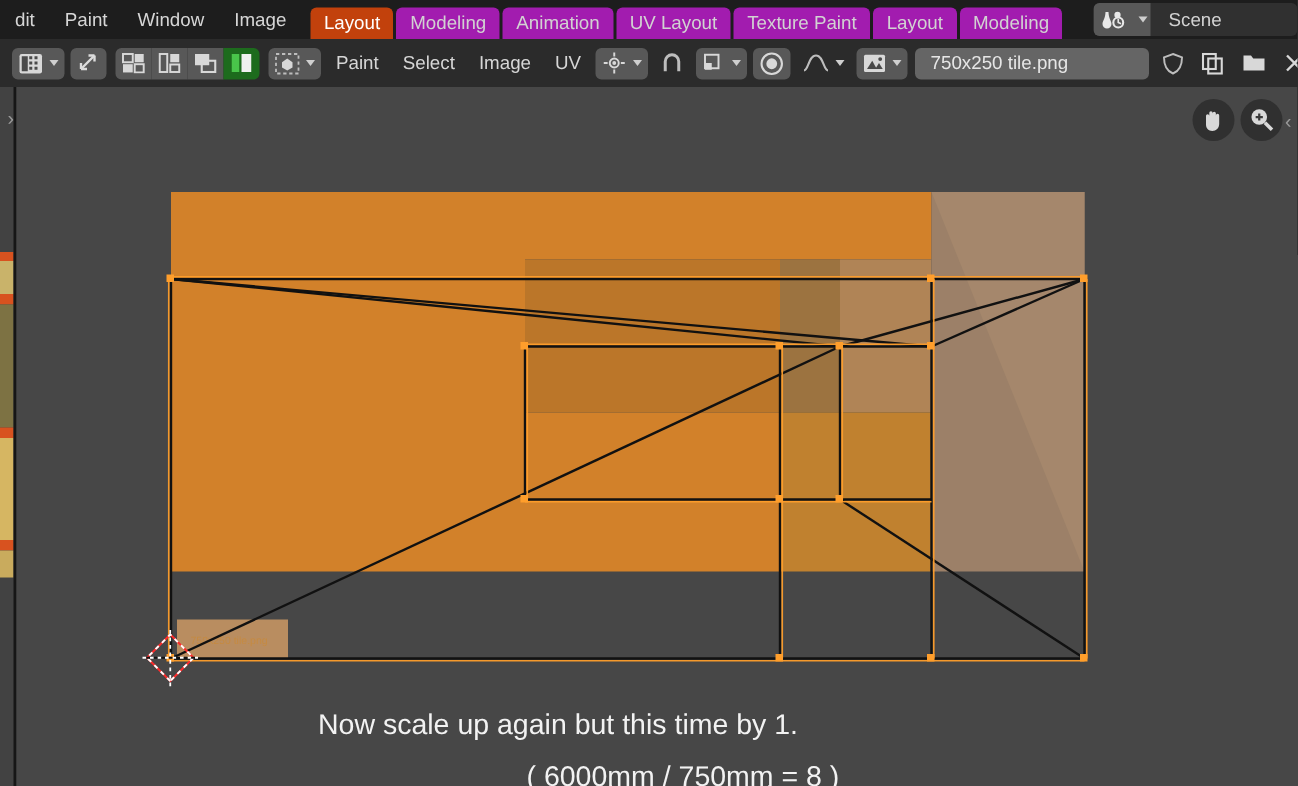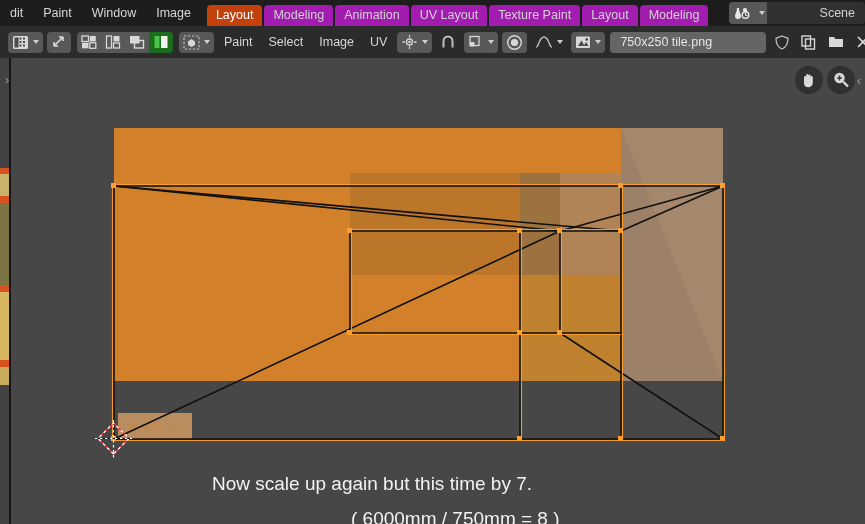--- a/index.html
+++ b/index.html
@@ -23,21 +23,21 @@
   .ws-tabs { display: flex; align-items: flex-end; height: 26px; margin-left: 6px; }
   .ws-tab {
     font-size: 12.5px; color: #d2d2d2; background: #a21caf;
     height: 21px; line-height: 21px; padding: 0 9px;
     border-radius: 4px 4px 0 0; margin-right: 2px; white-space: nowrap;
   }
   .ws-tab.active { background: #c2410c; color: #ffffff; }
   .scene-block {
     position: absolute; right: 0; top: 2px; height: 22px;
     display: flex; align-items: center;
-    background: #303030; border-radius: 4px; overflow: hidden; text-align: right;
+    background: #303030; border-radius: 4px; overflow: hidden;
   }
   .scene-icon {
     width: 38px; height: 22px; background: #585858;
     display: flex; align-items: center; justify-content: center; gap: 1px;
   }
   .scene-name { font-size: 12.5px; color: #d2d2d2; padding: 0 10px 0 12px; width: 98px; }
 
   
   .edheader {
     position: absolute; left: 0; top: 26px; width: 865px; height: 32px;
@@ -387,17 +387,17 @@
       <div class="navbtn" style="margin-left:4px">
         <svg width="18" height="18" viewBox="0 0 18 18">
           <circle cx="7.5" cy="7" r="5.2" fill="#d9d9d9"></circle>
           <path d="M11.3 10.8 L16 15.5" stroke="#d9d9d9" stroke-width="2.4"></path>
           <path d="M7.5 4.6 L7.5 9.4 M5.1 7 L9.9 7" stroke="#3a3a3a" stroke-width="1.5"></path>
         </svg>
       </div>
       <span class="sidearrow">‹</span>
     </div>
 
-    <div class="caption" style="left:212px; top:415px;">Now scale up again but this time by 7.</div>
+    <div class="caption" style="left:212px; top:415px;">Now scale up again but this time by 1.</div>
     <div class="caption" style="left:351px; top:450px;">( 6000mm / 750mm = 8 )</div>
 
   </div>
 </div>
 
 </body></html>

